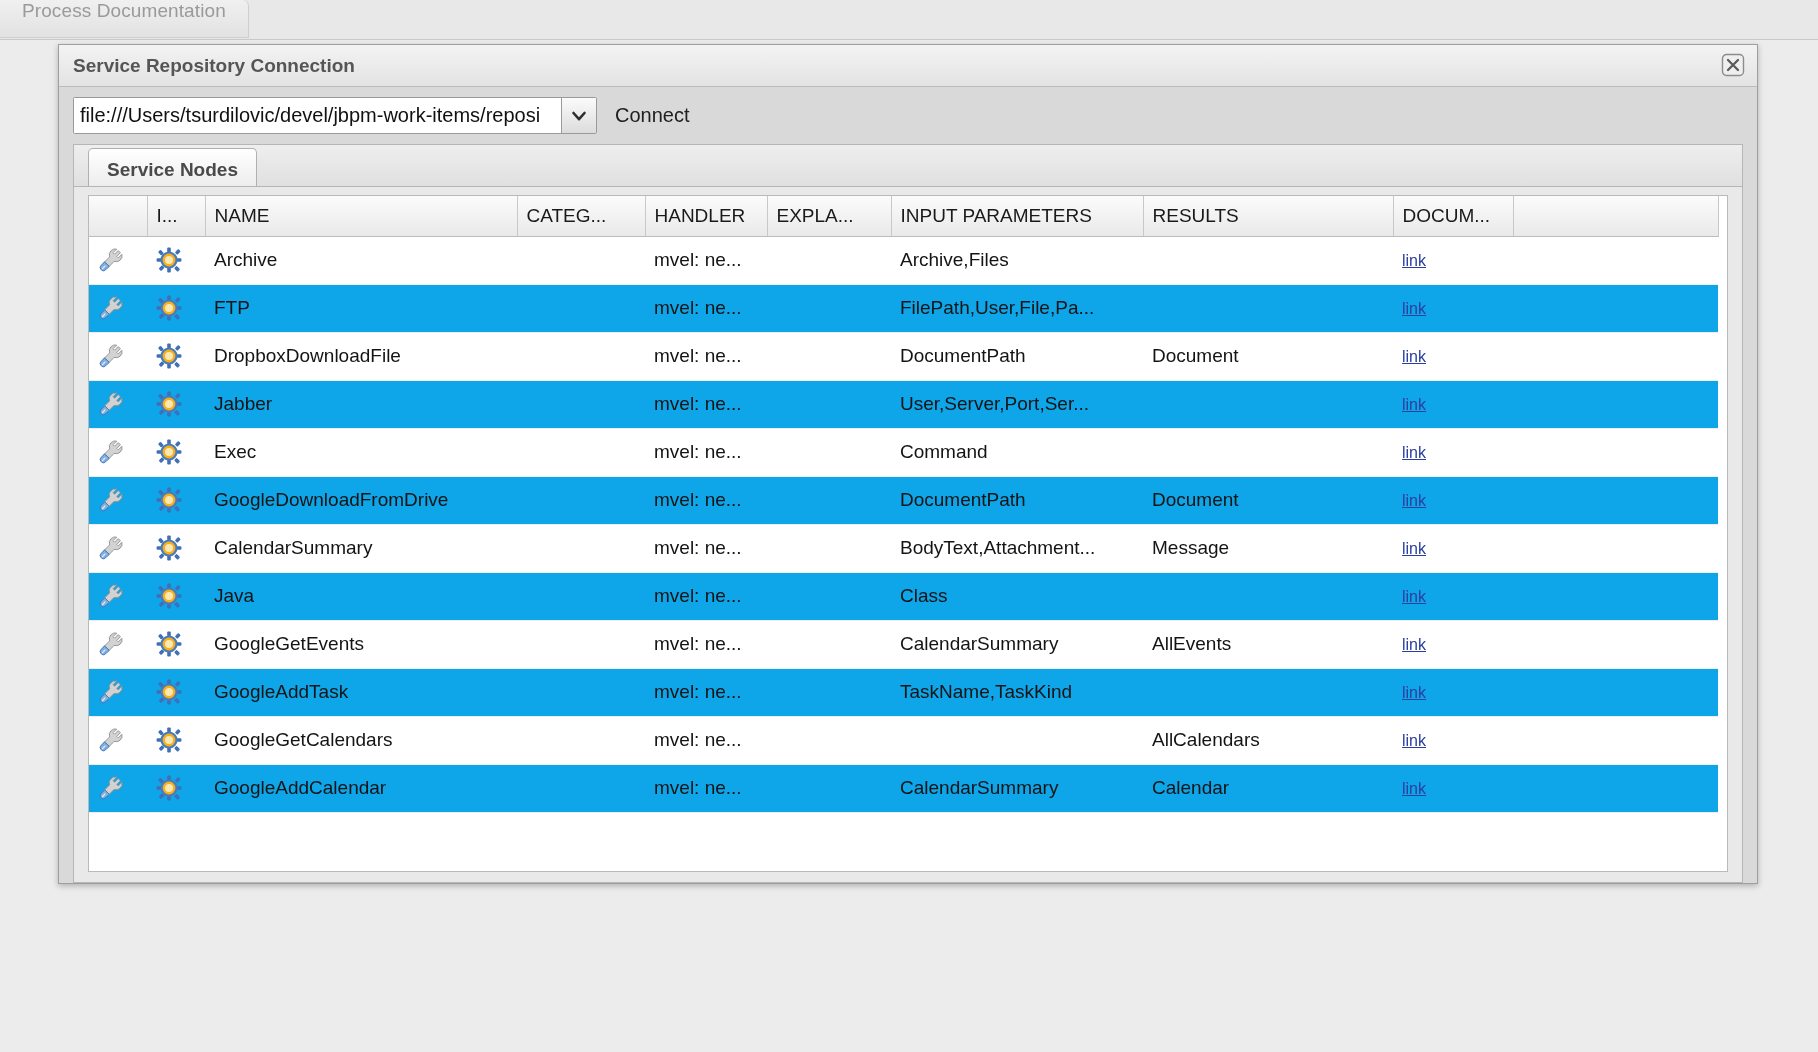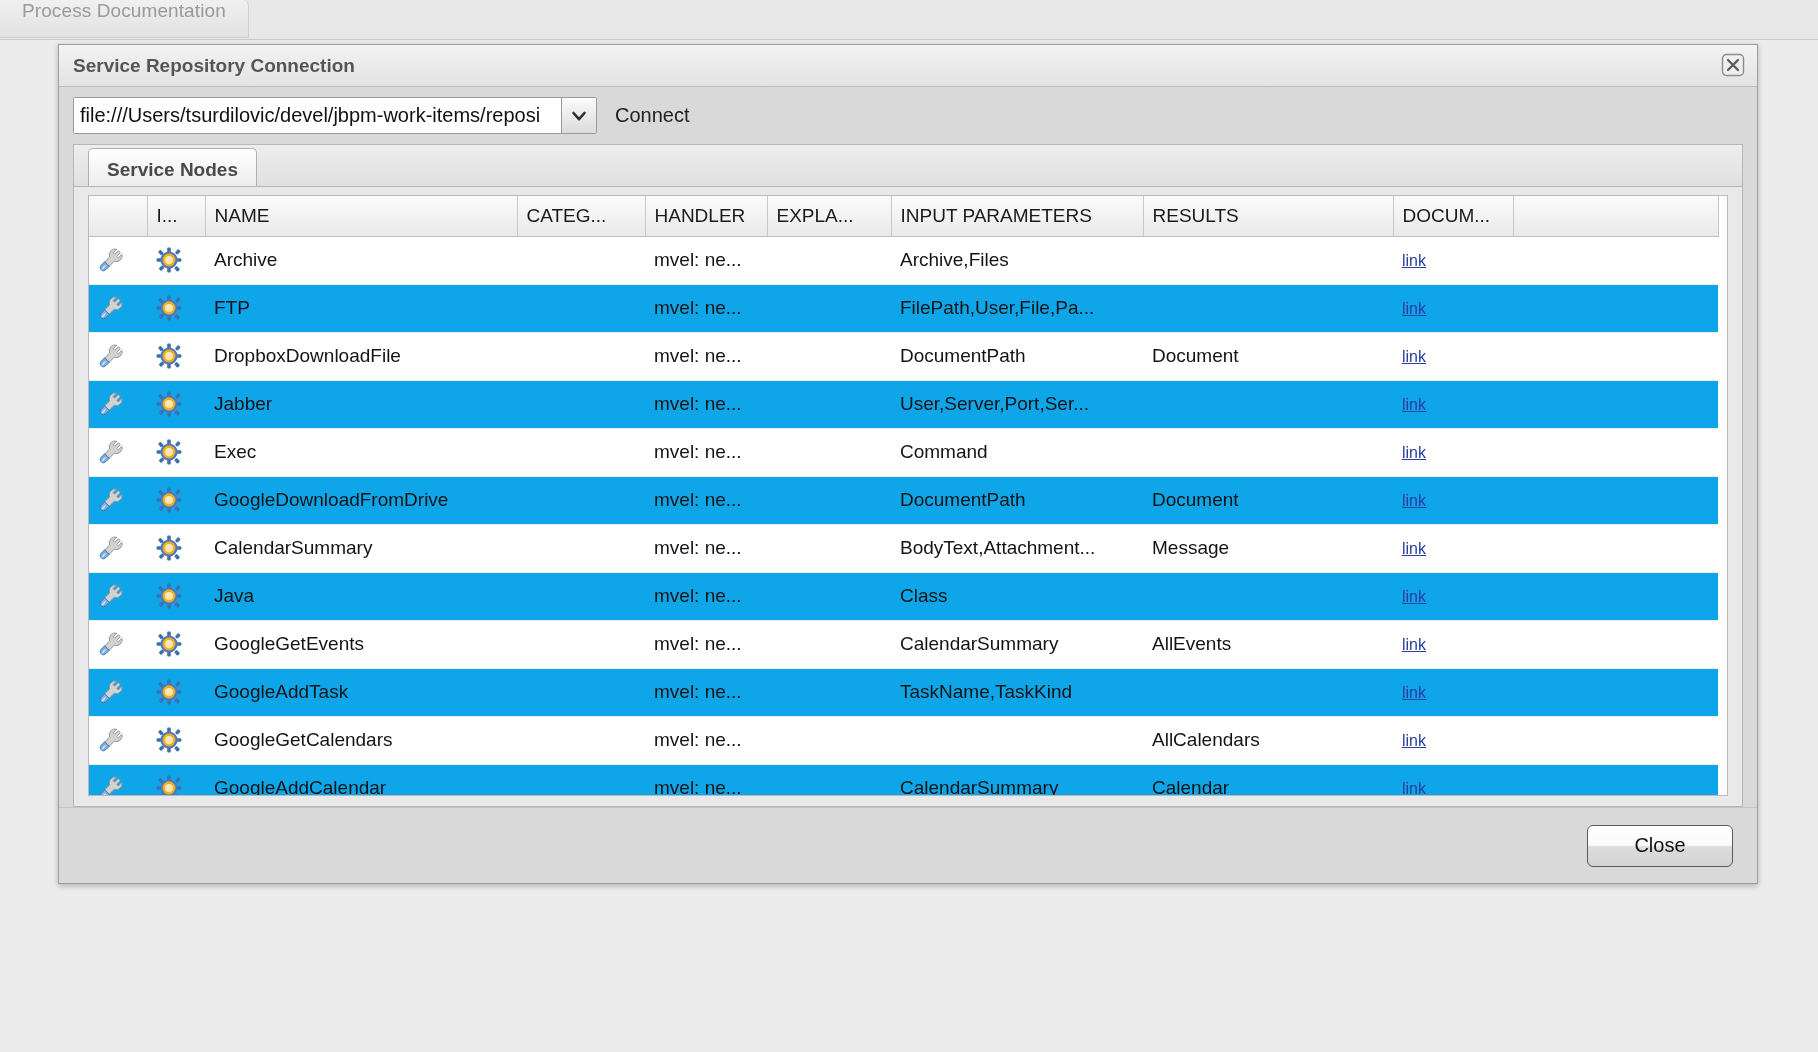--- a/index.html
+++ b/index.html
@@ -674,16 +674,13 @@
               <td>CalendarSummary</td>
               <td>Calendar</td>
               <td><span class="doc-link">link</span></td>
               <td></td>
             </tr>
           </tbody>
       </table>
     </div>
   </div>
 
-  <div id="dialog-footer">
-    <button id="close-button">Close</button>
-  </div>
 </div>
 
 </body></html>

